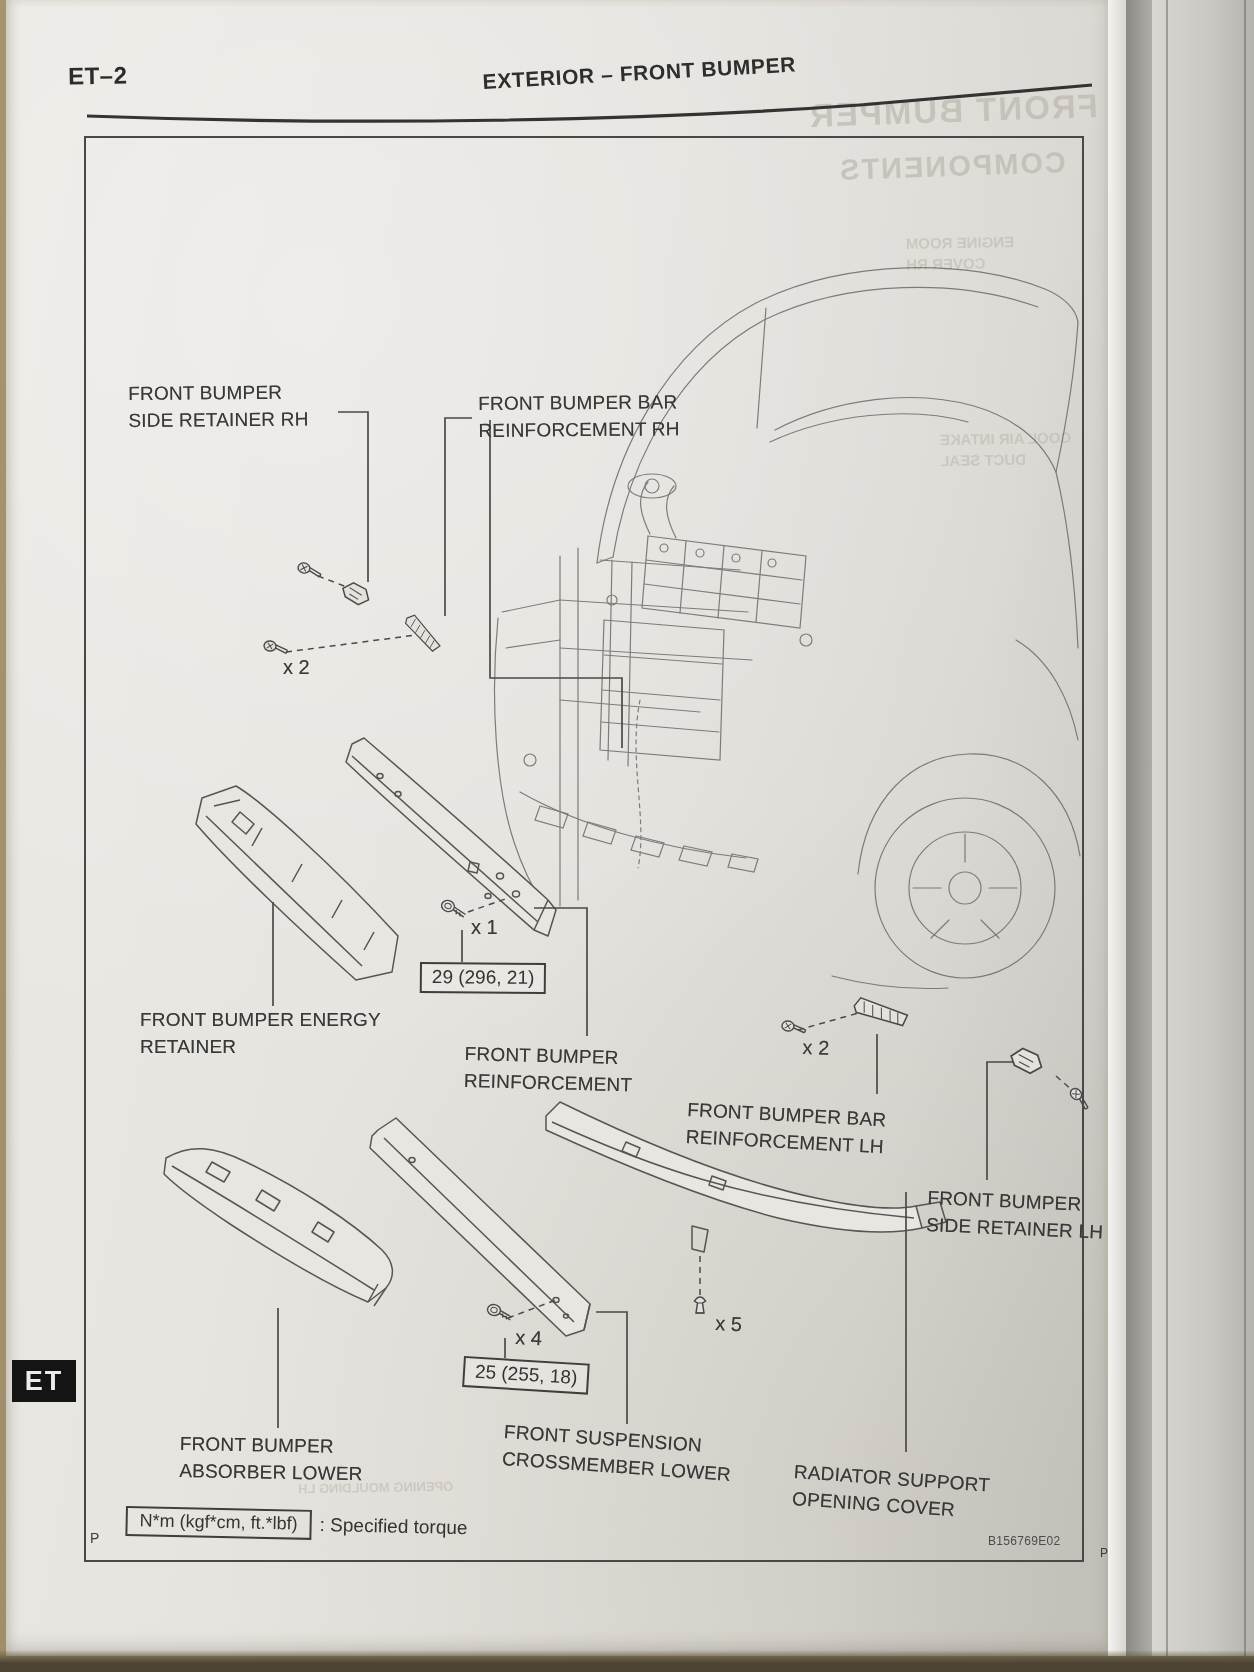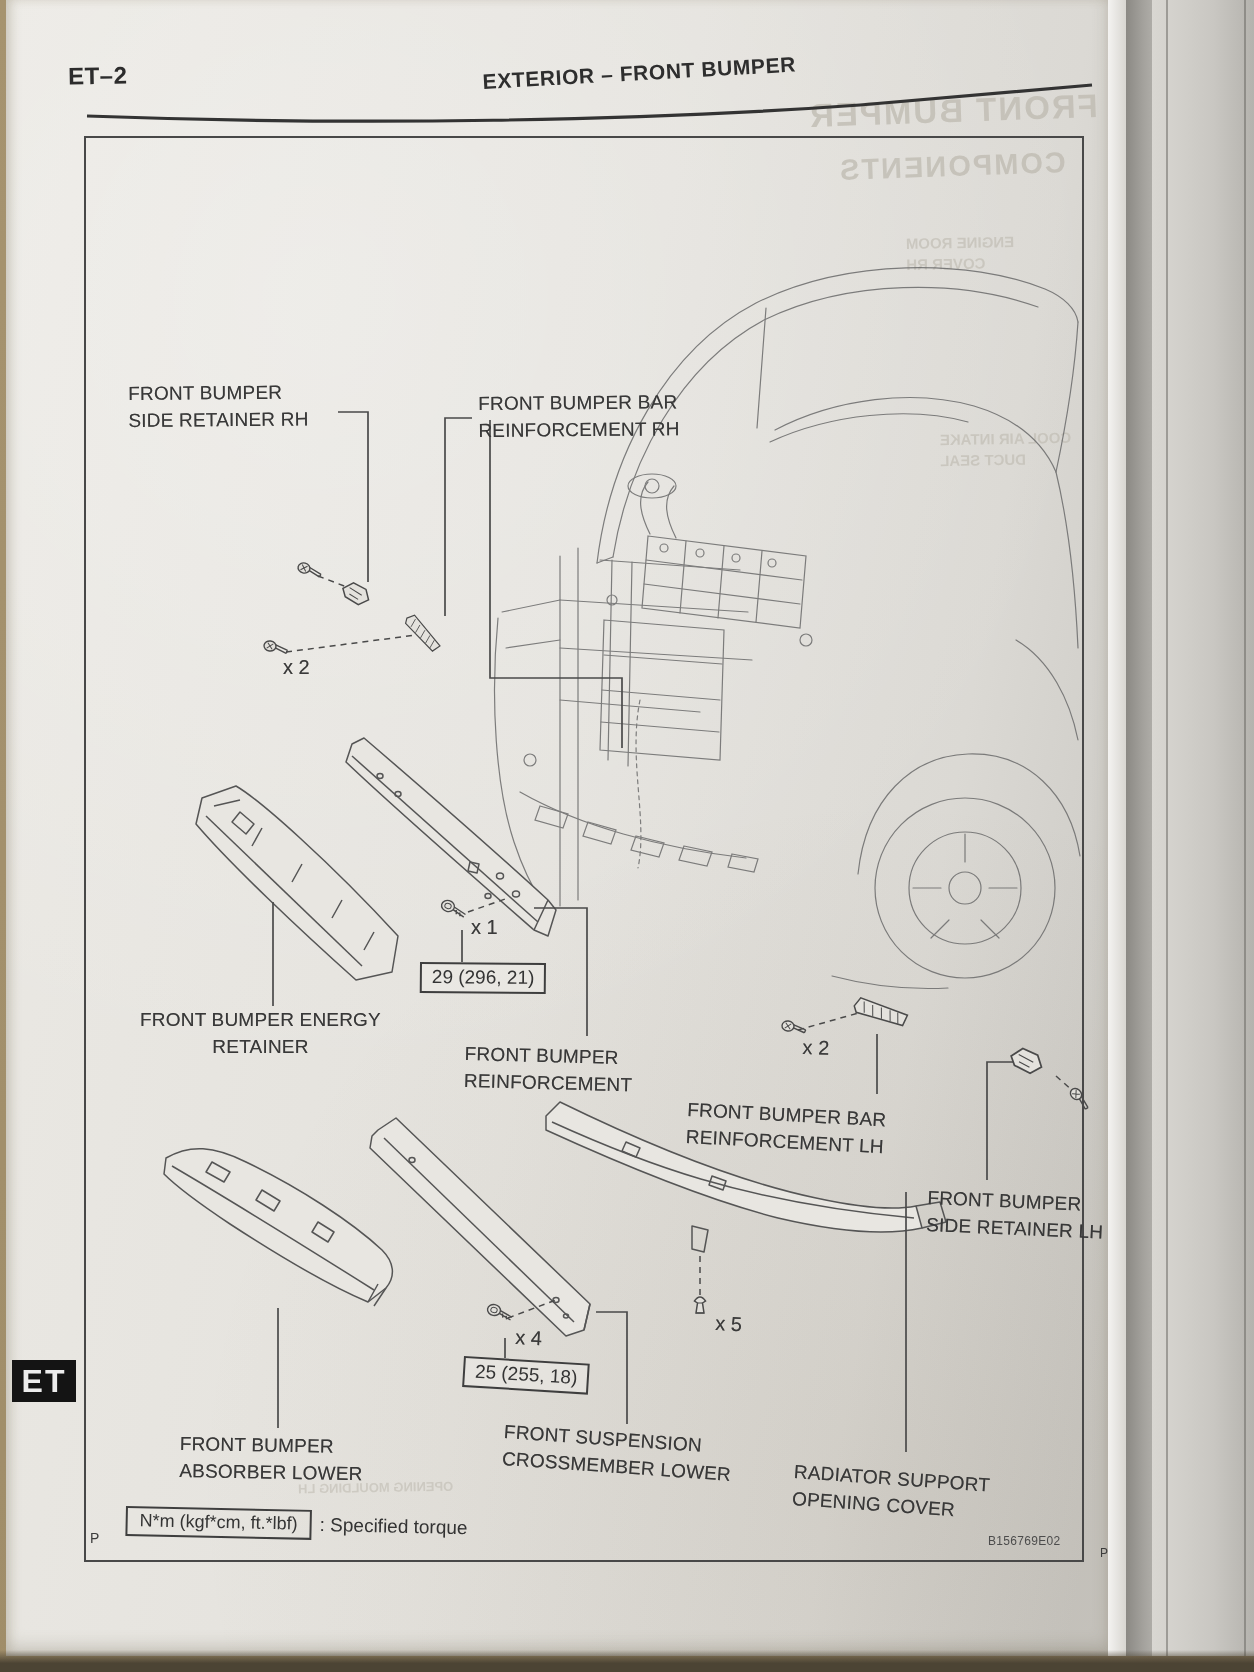--- a/index.html
+++ b/index.html
@@ -29,21 +29,21 @@
   .h-title{font-size:21px;font-weight:bold;color:#2e2e2e;letter-spacing:.6px;white-space:nowrap;transform:rotate(-3.2deg);transform-origin:left top;}
   .diagram-box{left:84px;top:136px;width:996px;height:1422px;border:2px solid #484848;}
 
   .part-label{font-size:19px;color:#383838;line-height:27px;white-space:nowrap;letter-spacing:.2px;transform-origin:left top;text-shadow:0 0 .5px rgba(56,56,56,.55);}
   .qty{font-size:20px;color:#3a3a3a;white-space:nowrap;transform-origin:left top;text-shadow:0 0 .5px rgba(56,56,56,.5);}
   .torque-box{border:2px solid #3e3e3e;padding:2px 10px 3px 10px;font-size:19px;color:#343434;background:rgba(238,236,231,.5);white-space:nowrap;transform-origin:left top;}
   .legend-row{display:flex;align-items:center;gap:8px;transform:rotate(1.2deg);transform-origin:left top;}
   .legend-box{border:2px solid #3e3e3e;padding:2px 12px 3px 12px;font-size:18px;color:#343434;white-space:nowrap;}
   .legend-text{font-size:19px;color:#333;white-space:nowrap;}
   .tab-et{left:12px;top:1360px;width:64px;height:42px;background:#141414;color:#ececec;
-    display:flex;align-items:center;justify-content:center;font-size:32px;font-weight:bold;letter-spacing:2px;}
+    display:flex;align-items:center;justify-content:center;font-size:27px;font-weight:bold;letter-spacing:2px;}
   .p-marker{font-size:14px;color:#3c3c3c;}
   .fig-code{font-size:12px;color:#4c4c4c;letter-spacing:.3px;}
   .bleed{color:#bdb9af;font-weight:bold;white-space:nowrap;opacity:.72;transform-origin:center;}
   .bleed-title{font-size:33px;letter-spacing:2px;transform:scaleX(-1) rotate(2deg);}
   .bleed-sub{font-size:29px;letter-spacing:2px;transform:scaleX(-1) rotate(2deg);}
   .bleed-small{font-size:15px;line-height:21px;font-weight:bold;transform:scaleX(-1) rotate(1deg);opacity:.6;}
   .bleed-tiny{font-size:13px;font-weight:bold;transform:scaleX(-1) rotate(1deg);opacity:.55;}
   svg{pointer-events:none;}
 </style>
 </head>
@@ -235,21 +235,21 @@
 </svg>
 
 <div class="abs part-label" style="left:128px;top:380px;transform:rotate(-0.5deg);">
   <div>FRONT BUMPER</div>
   <div>SIDE RETAINER RH</div>
 </div>
 <div class="abs part-label" style="left:478px;top:390px;transform:rotate(-0.5deg);">
   <div>FRONT BUMPER BAR</div>
   <div>REINFORCEMENT RH</div>
 </div>
-<div class="abs part-label" style="left:140px;top:1006px;text-align:center;">
+<div class="abs part-label" style="left:140px;top:1006px;">
   <div>FRONT BUMPER ENERGY</div>
   <div>RETAINER</div>
 </div>
 <div class="abs part-label" style="left:465px;top:1040px;transform:rotate(1.5deg);">
   <div>FRONT BUMPER</div>
   <div>REINFORCEMENT</div>
 </div>
 <div class="abs part-label" style="left:688px;top:1096px;transform:rotate(3deg);">
   <div>FRONT BUMPER BAR</div>
   <div>REINFORCEMENT LH</div>

